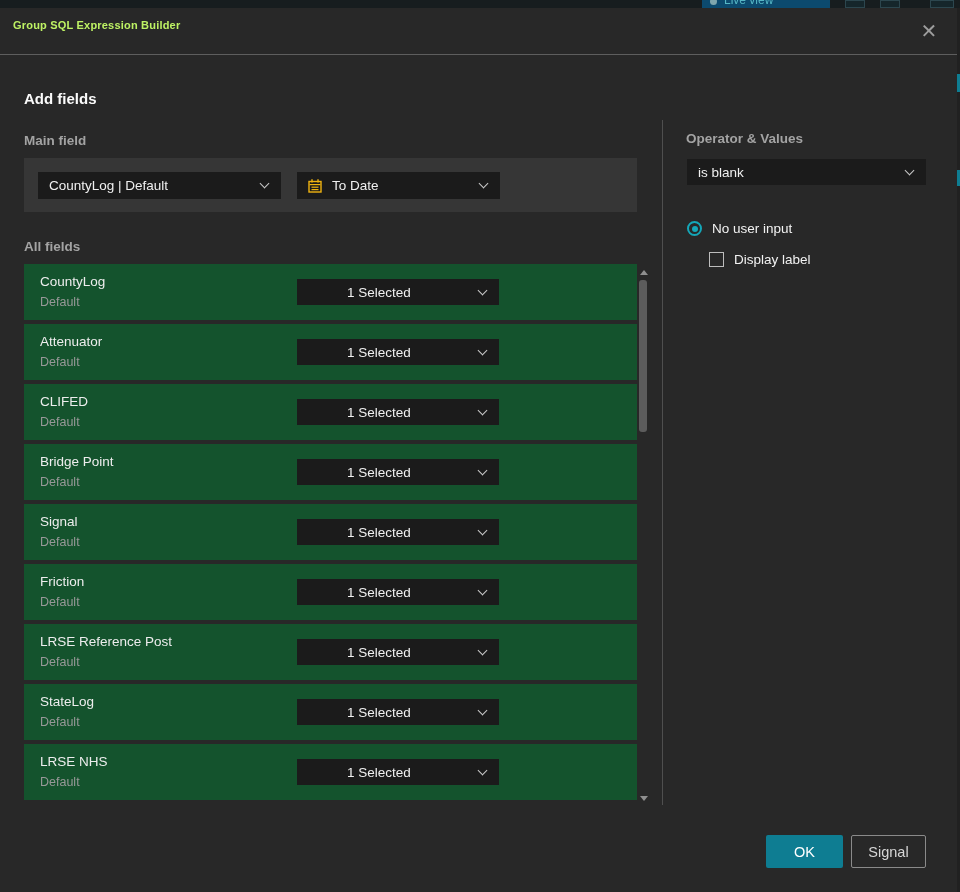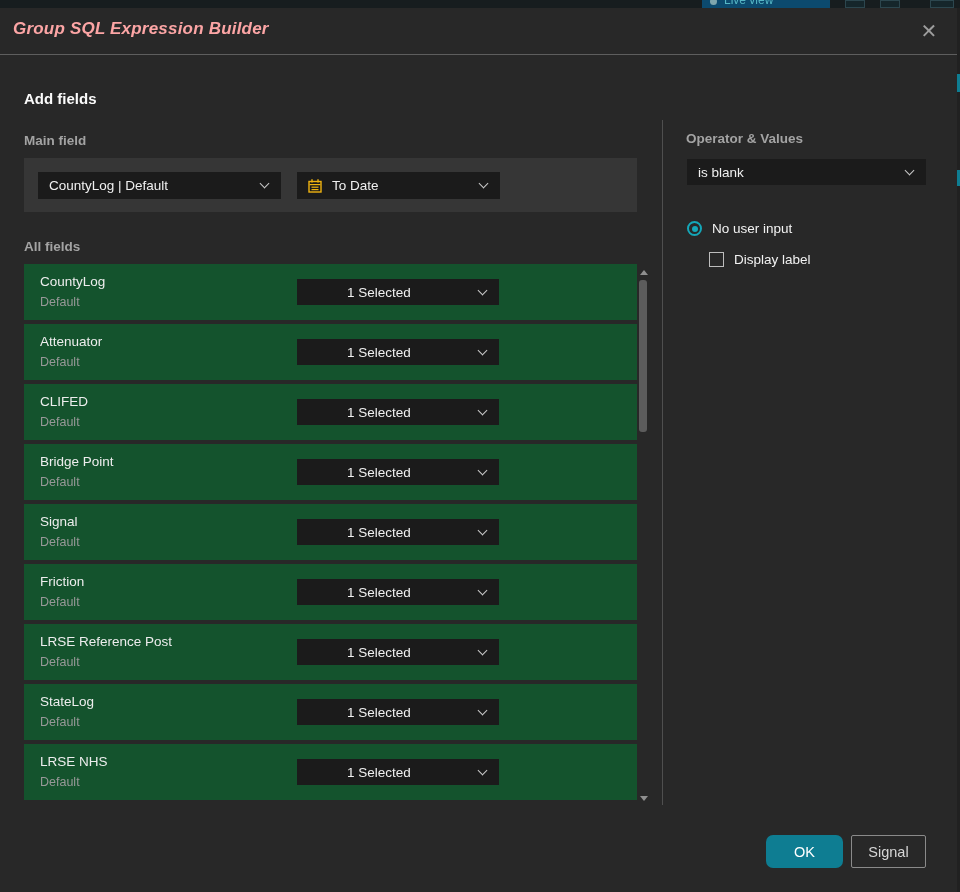--- a/index.html
+++ b/index.html
@@ -20,21 +20,21 @@
   .bar-frag.f2 { left:880px; width:20px; }
   .bar-frag.f3 { left:930px; width:24px; }
   .right-sliver { position:absolute; right:0; top:8px; width:3px; height:884px; background:#212121; }
   .right-sliver .teal-frag { position:absolute; right:0; width:3px; background:#0e7d92; }
   .right-sliver .tf1 { top:66px; height:18px; }
   .right-sliver .tf2 { top:162px; height:16px; }
 
   
   .dialog { position:absolute; left:0; top:8px; width:957px; height:884px; background:#282828; }
   .title-bar { position:absolute; left:0; top:0; width:100%; height:47px; border-bottom:1px solid #5e5e5e; }
-  .title { position:absolute; left:13px; top:11px; font-size:17px; font-weight:600; color:#fca5a5; letter-spacing:.2px;font-style:italic; }
+  .title { position:absolute; left:13px; top:11px; font-size:11px; font-weight:600; color:#bef264; letter-spacing:.2px; }
   .close-btn { position:absolute; right:14px; top:9px; width:28px; height:28px; display:flex; align-items:center; justify-content:center;
                color:#9d9d9d; font-size:20px; cursor:pointer; }
 
   .section-heading { position:absolute; left:24px; top:82px; font-size:15px; font-weight:700; color:#fbfbfb; }
   .group-label { position:absolute; font-size:13.5px; font-weight:600; color:#a3a3a3; }
   .lbl-main-field { left:24px; top:125px; }
   .lbl-all-fields { left:24px; top:231px; }
   .lbl-operator { left:686px; top:123px; }
 
   
@@ -71,21 +71,21 @@
   .radio-row { position:absolute; left:687px; top:213px; display:flex; align-items:center; cursor:pointer;text-align:center; }
   .radio { width:15px; height:15px; border-radius:50%; border:2px solid #14a7b8; position:relative; flex:none; }
   .radio::after { content:''; position:absolute; left:2.5px; top:2.5px; width:6px; height:6px; border-radius:50%; background:#14a7b8; }
   .radio-label { margin-left:10px; font-size:13.5px; color:#f2f2f2; }
   .checkbox-row { position:absolute; left:709px; top:244px; display:flex; align-items:center; cursor:pointer; }
   .checkbox { width:15px; height:15px; border:1.5px solid #bdbdbd; background:transparent; flex:none; }
   .checkbox-label { margin-left:10px; font-size:13.5px; color:#f2f2f2; }
 
   
   .btn-ok { position:absolute; left:766px; top:827px; width:77px; height:33px; background:#0e7d92; border:none;
-            color:#ffffff; font-size:14.5px; font-family:inherit; cursor:pointer; border-radius:7px; }
+            color:#ffffff; font-size:14.5px; font-family:inherit; cursor:pointer; border-radius:2px; }
   .btn-cancel { position:absolute; left:851px; top:827px; width:75px; height:33px; background:transparent;
                 border:1px solid #8a8a8a; color:#d6d6d6; font-size:14.5px; font-family:inherit; cursor:pointer; border-radius:2px; }
 </style>
 </head>
 <body>
 
 <div class="app-bar">
   <div class="live-view-frag">
     <span class="lv-dot"></span>
     <span class="lv-text">Live view</span>

